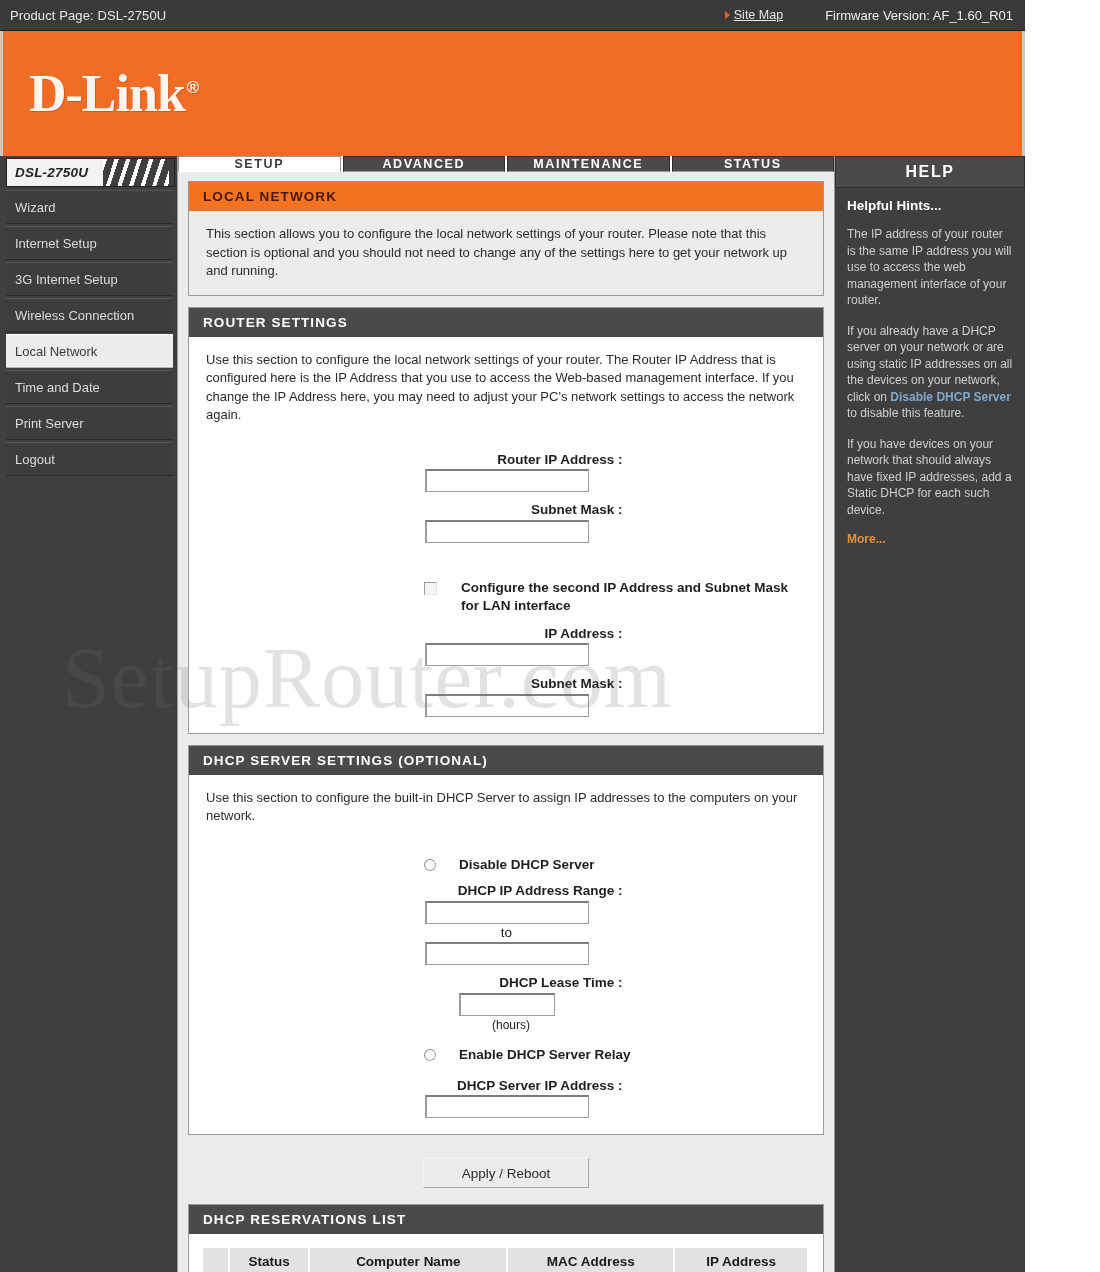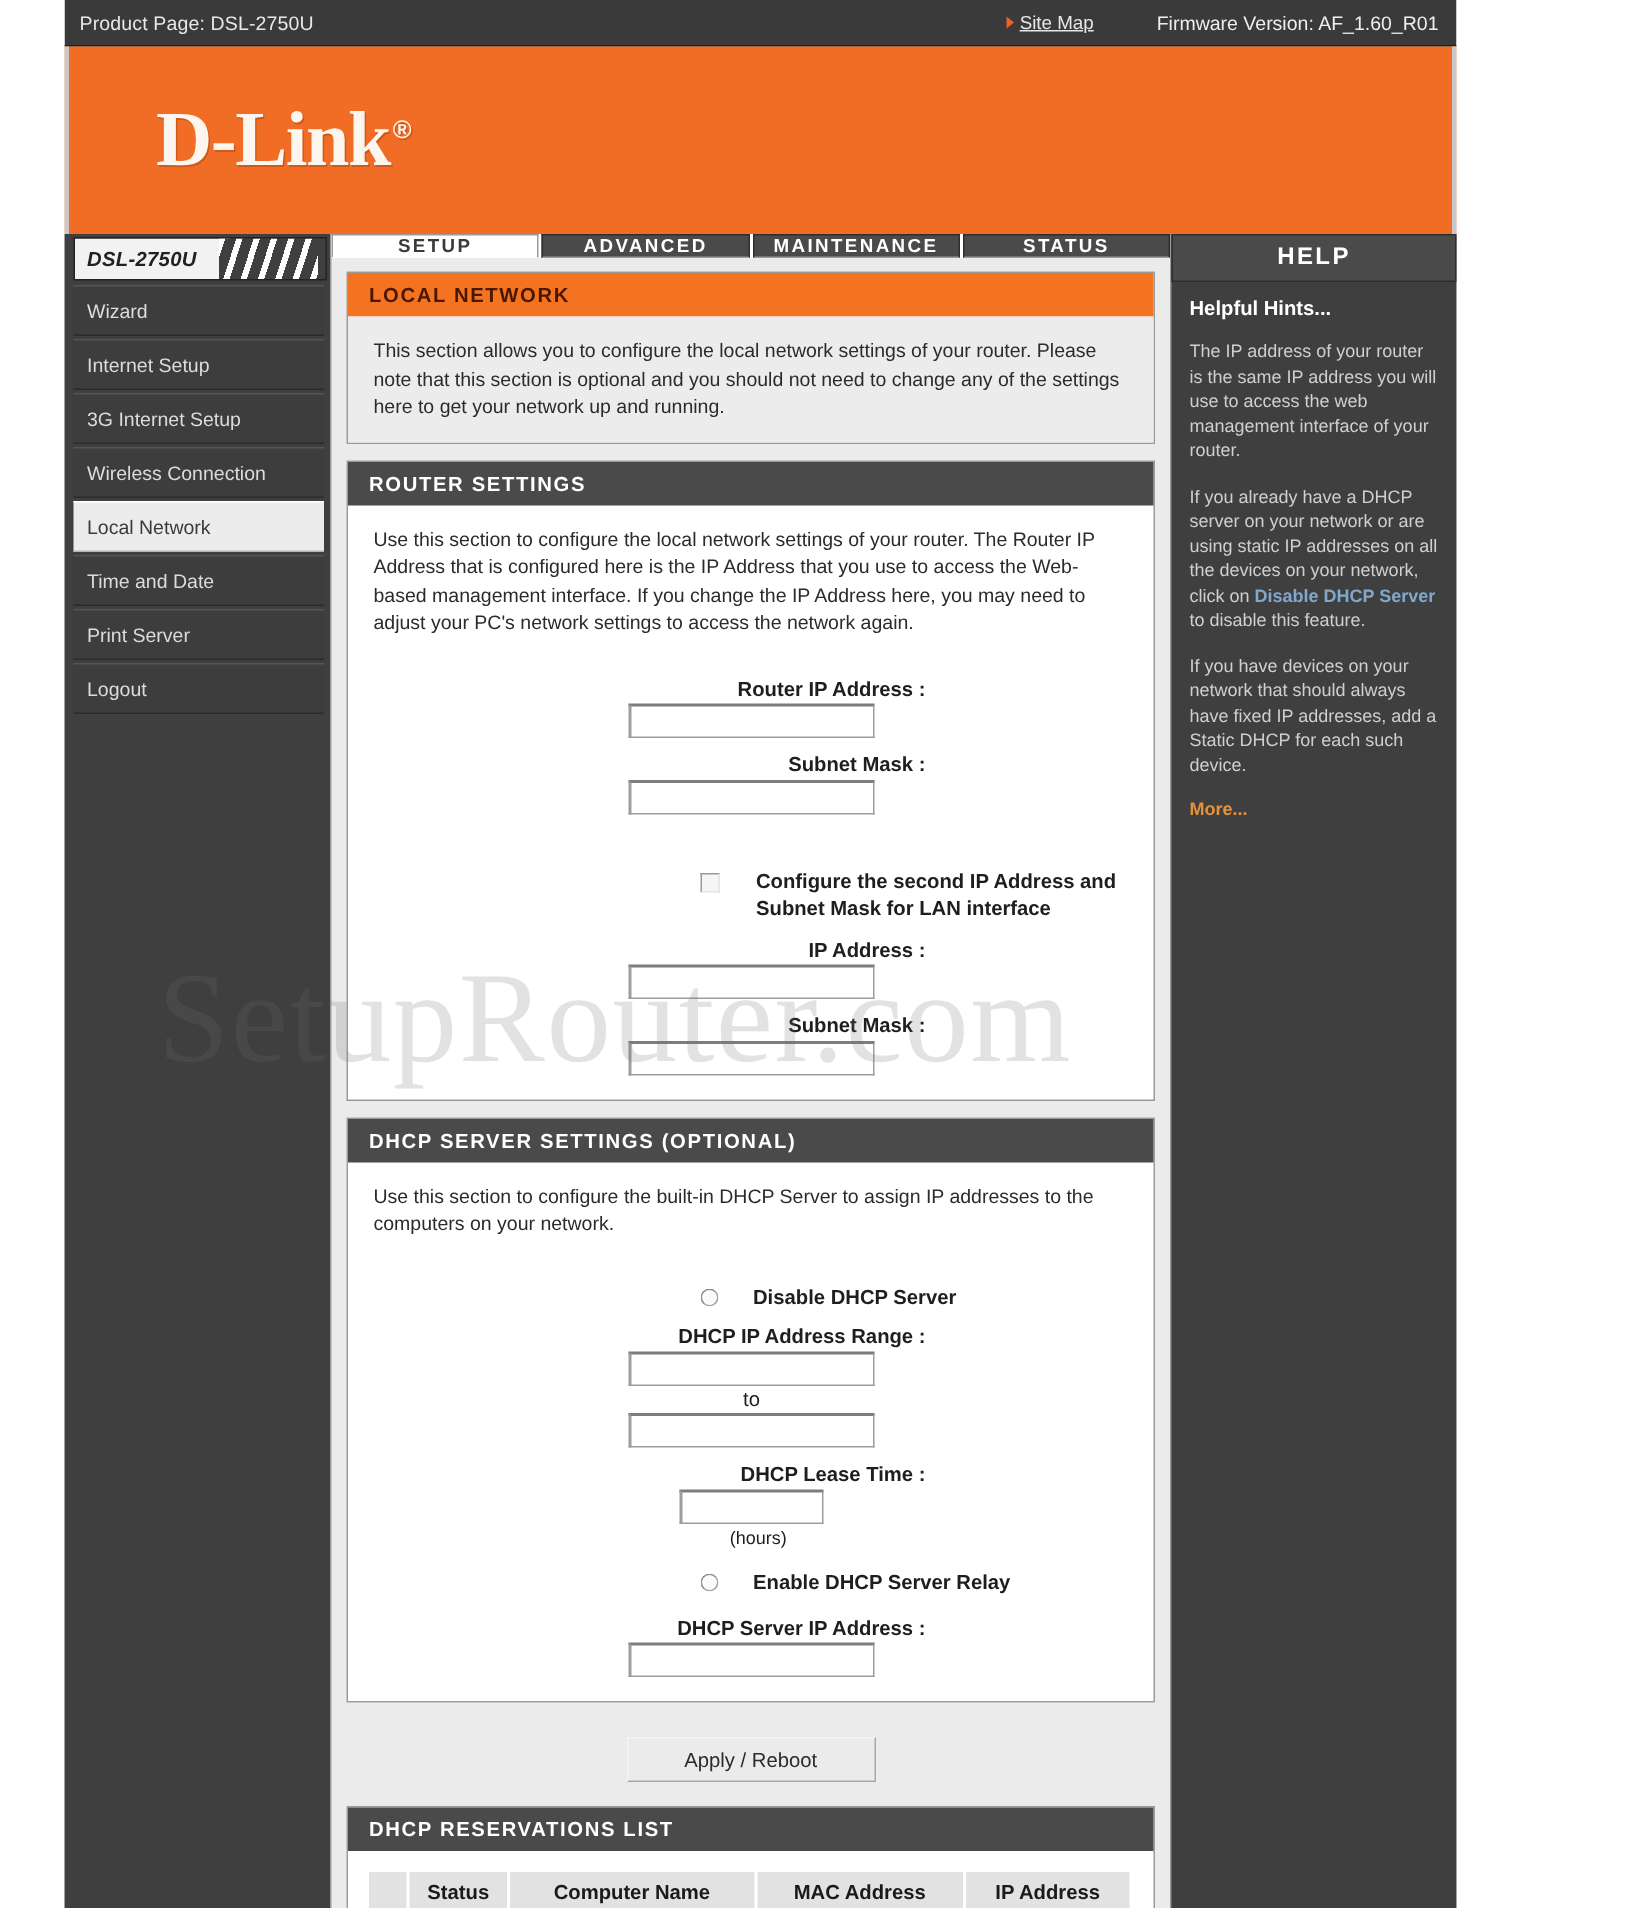--- a/index.html
+++ b/index.html
@@ -3,25 +3,24 @@
 <meta charset="utf-8">
 <style>
   * { box-sizing: border-box; }
   html, body {
     margin: 0; padding: 0;
     background: #ffffff;
     font-family: "Liberation Sans", sans-serif;
   }
   #page {
     position: relative;
-    width: 928px;
+    width: 1025px;
     height: 1272px;
     overflow: hidden;
     background: #ffffff;
-    margin-left: 43px;
   }
 
   
   .topbar {
     position: relative;
     height: 31px;
     background: #3a3a3a;
     border-bottom: 1px solid #1e1e1e;
     display: flex;
     align-items: center;
@@ -56,21 +55,20 @@
 
   
   .banner {
     height: 125px;
     background: #f16c25;
     border-left: 3px solid #c8c8c8;
     border-right: 3px solid #c8c8c8;
     position: relative;
     display: flex;
     align-items: center;
-    padding-left: 32px;
   }
   .dlink-logo {
     margin-left: 26px;
     font-family: "Liberation Serif", serif;
     font-weight: bold;
     font-size: 52px;
     color: #fdf6ef;
     letter-spacing: -1px;
     position: relative;
     text-shadow: 1px 1px 0 rgba(140,55,10,.35);
@@ -80,21 +78,21 @@
     vertical-align: super;
     font-family: "Liberation Sans", sans-serif;
     margin-left: 2px;
   }
 
   
   .shell {
     display: flex;
     align-items: stretch;
     height: 1116px;
-    background: #0f172a;
+    background: #4d7c0f;
   }
 
   
   .sidebar {
     width: 177px;
     flex: 0 0 177px;
     background: #3f3f3f;
     padding-top: 0px;
   }
   .device-badge {

